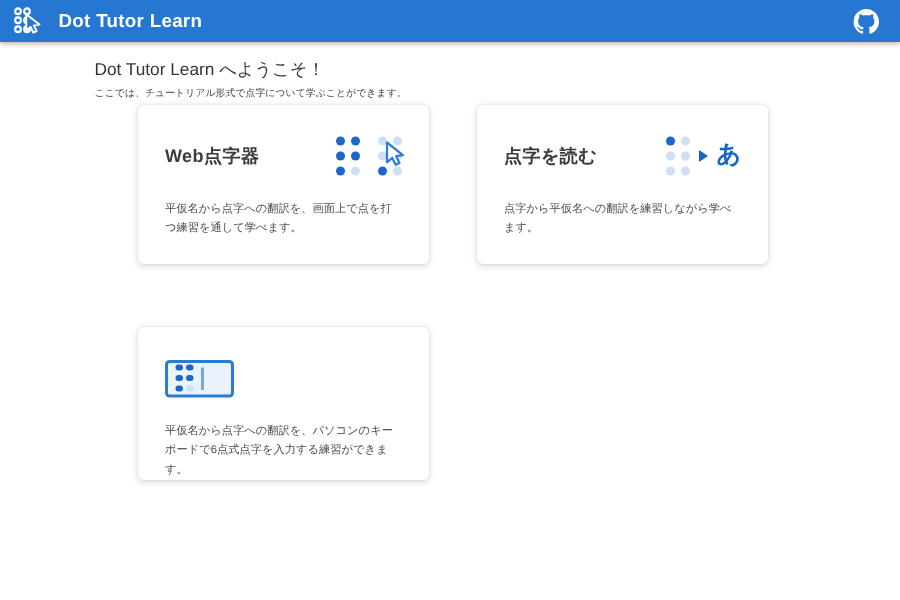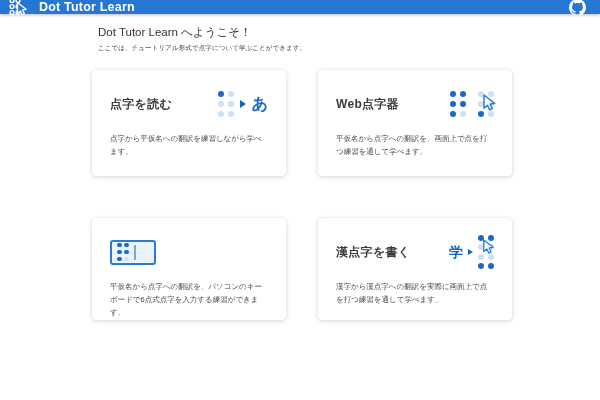--- a/index.html
+++ b/index.html
@@ -1,28 +1,28 @@
 <!DOCTYPE html>
 <html><head>
 <meta charset="utf-8">
 <style>
   *{margin:0;padding:0;box-sizing:border-box}
   html,body{width:600px;height:400px;overflow:hidden;background:#fff;
     font-family:"Liberation Sans","DejaVu Sans",sans-serif}
 
   
-  .header{height:14px;background:#2577d2;display:flex;align-items:center;
+  .header{height:28px;background:#2577d2;display:flex;align-items:center;
     padding:0 14px 0 8px;box-shadow:0 1px 3px rgba(0,0,0,.28);position:relative;z-index:2}
   .logo{width:22px;height:22px;margin-right:9px;cursor:pointer;flex:0 0 auto}
   .app-title{color:#fff;font-size:12.5px;font-weight:700;letter-spacing:.2px}
   .header-spacer{flex:1}
   .gh-btn{width:17px;height:17px;cursor:pointer;display:flex;align-items:center}
 
   
-  .welcome{margin:11px 0 0 98px}
+  .welcome{margin:11px 0 0 63px}
   .welcome-title{font-size:11.5px;font-weight:500;color:#333}
   .welcome-sub{font-size:6.5px;color:#3d3d3d;margin-top:4px;letter-spacing:.1px}
 
   
   .grid{position:absolute;left:92px;top:70px;display:grid;
     grid-template-columns:194px 194px;grid-template-rows:106px 102px;
     column-gap:32px;row-gap:42px}
   .card{background:#fff;border-radius:4px;position:relative;cursor:pointer;
     box-shadow:0 1px 5px rgba(0,0,0,.16),0 0 1px rgba(0,0,0,.12);
     padding:12px 18px 8px}
@@ -80,39 +80,20 @@
 
 <div class="welcome">
   <div class="welcome-title">Dot Tutor Learn へようこそ！</div>
   <div class="welcome-sub">ここでは、チュートリアル形式で点字について学ぶことができます。</div>
 </div>
 
 <div class="grid">
 
   <div class="card">
     <div class="card-head">
-      <span class="card-title">点字を読む</span>
-      <span class="icon-combo gap6">
-        <span class="braille">
-          <i class="d on"></i>
-            <i class="d off"></i>
-          <i class="d off"></i>
-            <i class="d off"></i>
-          <i class="d off"></i>
-            <i class="d off"></i>
-        </span>
-        <span class="tri"></span>
-        <span class="char-a">あ</span>
-      </span>
-    </div>
-    <div class="card-desc">点字から平仮名への翻訳を練習しながら学べます。</div>
-  </div>
-
-  <div class="card">
-    <div class="card-head">
       <span class="card-title">Web点字器</span>
       <span class="icon-combo gap12 top-align">
         <span class="braille">
           <i class="d on"></i>
             <i class="d on"></i>
           <i class="d on"></i>
             <i class="d on"></i>
           <i class="d on"></i>
             <i class="d off"></i>
         </span>
@@ -129,54 +110,48 @@
             <path d="M2 1 L2 14.2 L5.5 11.2 L7.7 15.9 L10.3 14.6 L8.1 10.1 L12.6 9.4 Z" fill="#ffffff" stroke="#2e7cd6" stroke-width="1.5" stroke-linejoin="round"></path>
           </svg>
         </span>
       </span>
     </div>
     <div class="card-desc">平仮名から点字への翻訳を、画面上で点を打つ練習を通して学べます。</div>
   </div>
 
   <div class="card">
     <div class="card-head">
+      <span class="card-title">点字を読む</span>
+      <span class="icon-combo gap6">
+        <span class="braille">
+          <i class="d on"></i>
+            <i class="d off"></i>
+          <i class="d off"></i>
+            <i class="d off"></i>
+          <i class="d off"></i>
+            <i class="d off"></i>
+        </span>
+        <span class="tri"></span>
+        <span class="char-a">あ</span>
+      </span>
+    </div>
+    <div class="card-desc">点字から平仮名への翻訳を練習しながら学べます。</div>
+  </div>
+
+  <div class="card">
+    <div class="card-head">
       <span class="inputbox">
         <span class="braille sm">
           <i class="d on"></i>
             <i class="d on"></i>
           <i class="d on"></i>
             <i class="d on"></i>
           <i class="d on"></i>
             <i class="d off"></i>
         </span>
         <span class="caret"></span>
       </span>
     </div>
     <div class="card-desc">平仮名から点字への翻訳を、パソコンのキーボードで6点式点字を入力する練習ができます。</div>
   </div>
 
-  <div class="card">
-    <div class="card-head">
-      <span class="card-title">漢点字を書く</span>
-      <span class="icon-combo gap5">
-        <span class="char-gaku">学</span>
-        <span class="tri smt"></span>
-        <span class="cellwrap">
-          <span class="braille b8">
-            <i class="d on"></i>
-              <i class="d on"></i>
-            <i class="d off"></i>
-              <i class="d off"></i>
-            <i class="d off"></i>
-              <i class="d off"></i>
-            <i class="d on"></i>
-              <i class="d on"></i>
-          </span>
-          <svg class="cursor-svg" width="15" height="16" viewBox="0 0 17 18" style="left:4px;top:4px">
-            <path d="M2 1 L2 14.2 L5.5 11.2 L7.7 15.9 L10.3 14.6 L8.1 10.1 L12.6 9.4 Z" fill="#ffffff" stroke="#2e7cd6" stroke-width="1.5" stroke-linejoin="round"></path>
-          </svg>
-        </span>
-      </span>
-    </div>
-    <div class="card-desc">漢字から漢点字への翻訳を実際に画面上で点を打つ練習を通して学べます。</div>
-  </div>
 
 </div>
 
 </body></html>

